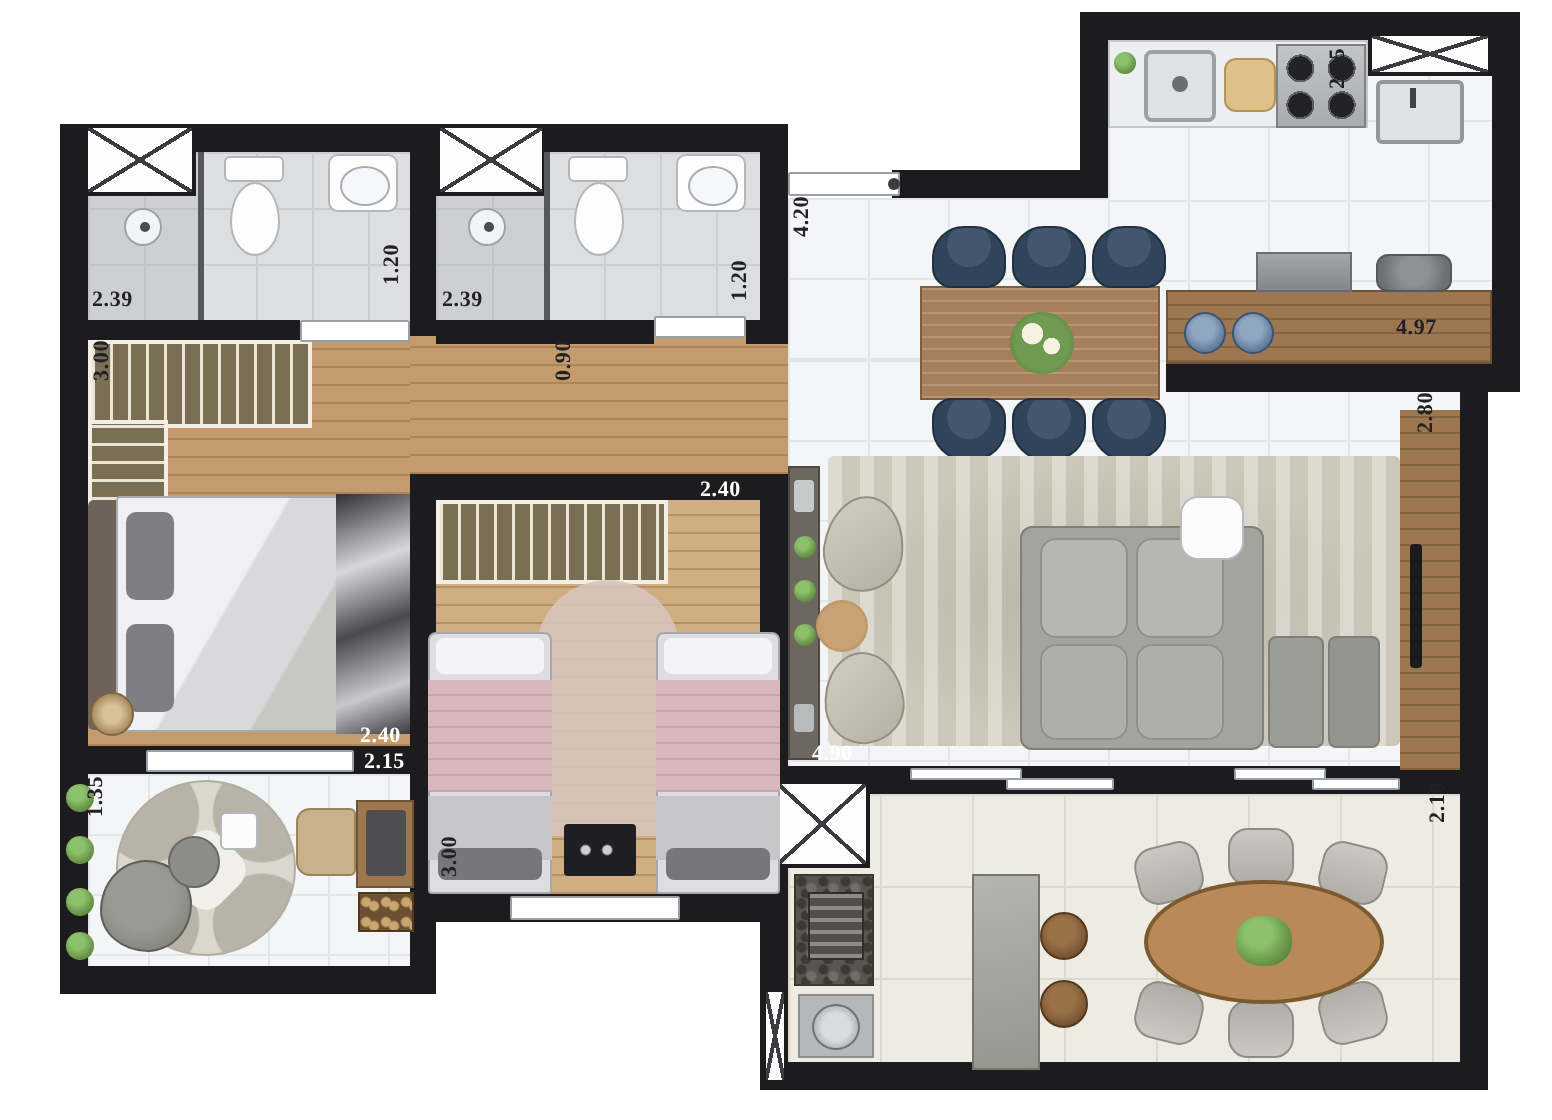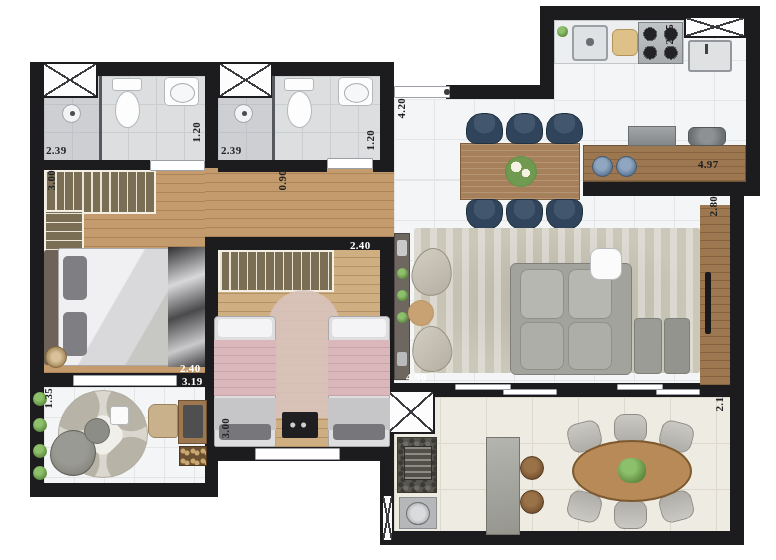--- a/index.html
+++ b/index.html
@@ -256,16 +256,16 @@
   <div class="dim v" style="left:395px;top:98px;">4.20</div>
   <div class="dim v" style="left:663px;top:24px;">2.95</div>
   <div class="dim" style="left:698px;top:158px;">4.97</div>
   <div class="dim v" style="left:707px;top:196px;">2.80</div>
   <div class="dim v" style="left:45px;top:170px;">3.00</div>
   <div class="dim wt" style="left:180px;top:362px;">2.40</div>
   <div class="dim wt" style="left:350px;top:239px;">2.40</div>
   <div class="dim v" style="left:219px;top:418px;">3.00</div>
   <div class="dim wt" style="left:406px;top:371px;">4.90</div>
   <div class="dim v" style="left:42px;top:388px;">1.35</div>
-  <div class="dim wt" style="left:182px;top:375px;">3.19</div>
+  <div class="dim wt" style="left:182px;top:375px;">2.15</div>
   <div class="dim v" style="left:713px;top:391px;">2.10</div>
 
 </div>
 
 </body></html>

